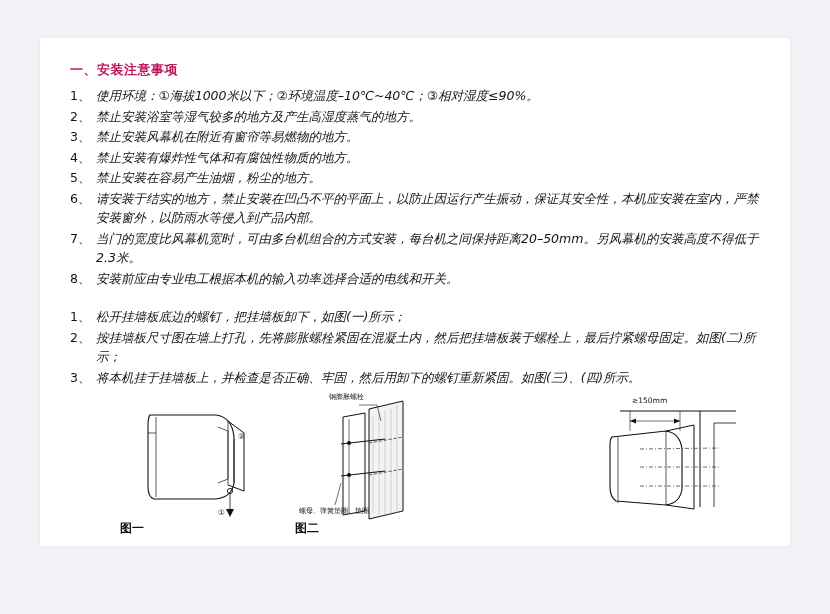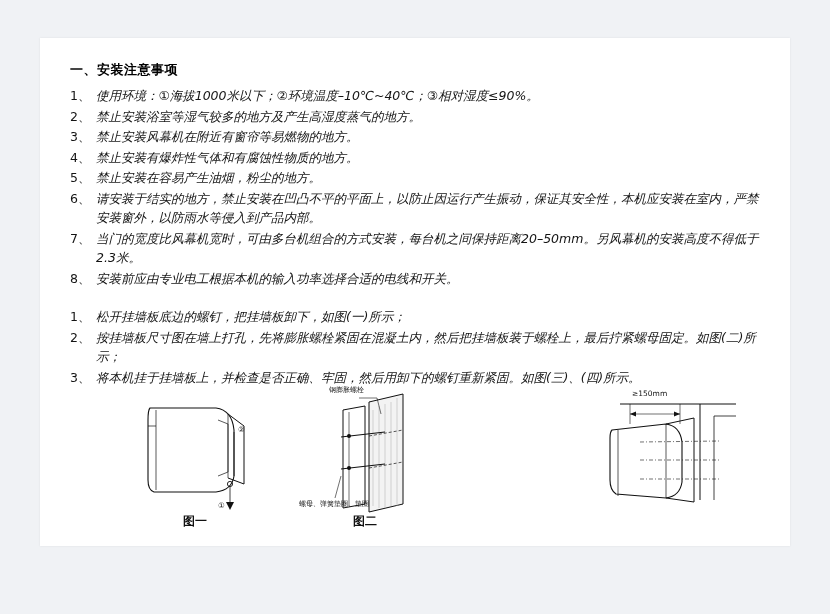--- a/index.html
+++ b/index.html
@@ -24,21 +24,21 @@
   }
   .doc-body {
     position: absolute;
     left: 30px;
     top: 22px;
     width: 700px;
   }
   .section-title {
     font-size: 13px;
     font-weight: bold;
-    color: #000000;
+    color: #be185d;
     letter-spacing: 0.5px;
     margin: 0 0 7px 0;
     line-height: 19px;
   }
   .item {
     display: flex;
     font-size: 12.5px;
     color: #141414;
     line-height: 19.5px;
     margin-bottom: 1px;
@@ -57,28 +57,27 @@
   }
   .figures {
     position: absolute;
     left: 80px;
     top: 342px;
     width: 620px;
     height: 150px;
   }
   .fig {
     position: absolute;
-    top: 0;
+    top: 7px;
     height: 150px;
   }
   .fig .cap {
     position: absolute;
     bottom: 0;
     width: 100%;
-    text-align: center;
     font-size: 12px;
     color: #111;
     font-weight: bold;
   }
   .fig svg {
     position: absolute;
     left: 0;
     top: 0;
   }
   .fig1 { left: 0px;   width: 150px; }

